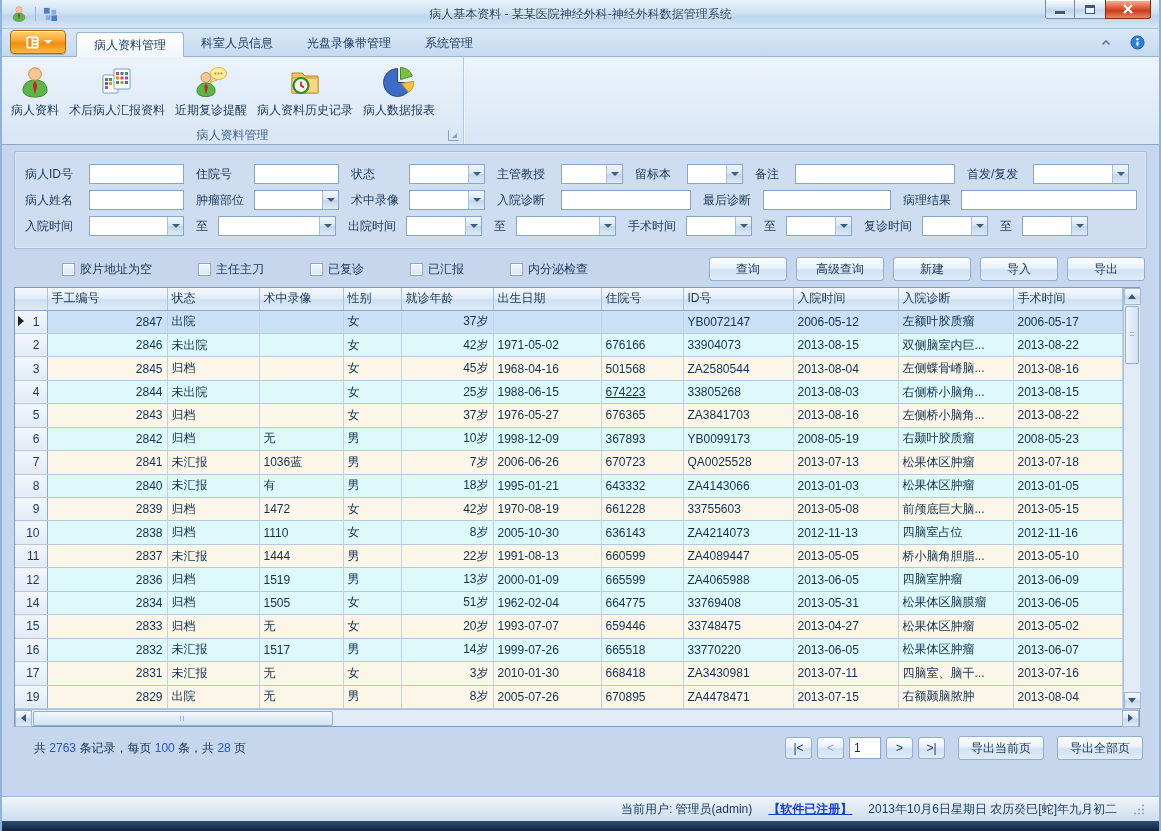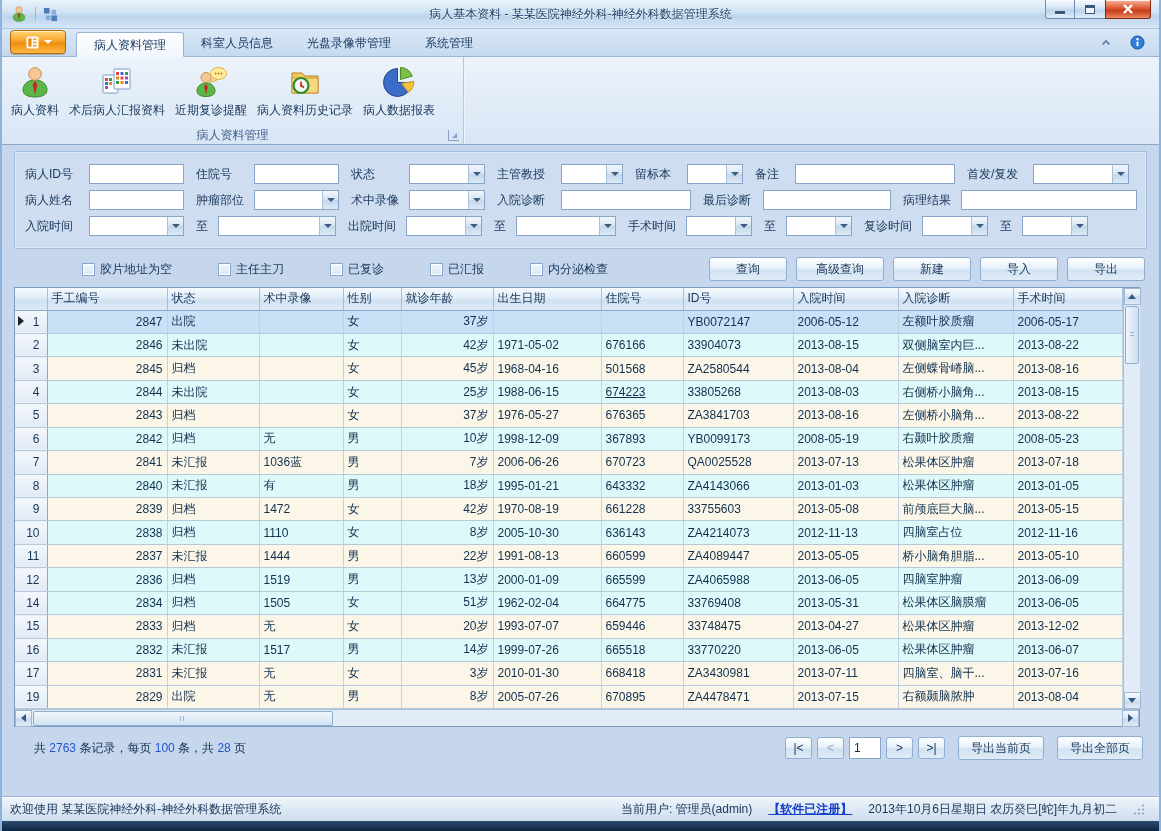--- a/index.html
+++ b/index.html
@@ -364,21 +364,21 @@
               <span class="combo-val"></span>
               <span class="combo-btn">
                 <i class="tri-down"></i>
               </span>
             </span>
           </div>
         </div>
     </div>
 
     <div class="filter-row">
-      <span style="display:flex;align-items:center;margin-left:20px;">
+      <span style="display:flex;align-items:center;">
           <span class="chk">
             <span class="chk-box"></span>
             <span class="chk-label">胶片地址为空</span>
           </span>
           <span class="chk">
             <span class="chk-box"></span>
             <span class="chk-label">主任主刀</span>
           </span>
           <span class="chk">
             <span class="chk-box"></span>
@@ -623,21 +623,21 @@
                 <td style="text-align: right;">2833</td>
                 <td style="text-align: left;">归档</td>
                 <td style="text-align: left;">无</td>
                 <td style="text-align: left;">女</td>
                 <td style="text-align: right;">20岁</td>
                 <td style="text-align: left;">1993-07-07</td>
                 <td style="text-align: left;">659446</td>
                 <td style="text-align: left;">33748475</td>
                 <td style="text-align: left;">2013-04-27</td>
                 <td style="text-align: left;">松果体区肿瘤</td>
-                <td style="text-align: left;">2013-12-02</td>
+                <td style="text-align: left;">2013-05-02</td>
               </tr>
               <tr class="cyan">
                 <td class="rownum">16</td>
                 <td style="text-align: right;">2832</td>
                 <td style="text-align: left;">未汇报</td>
                 <td style="text-align: left;">1517</td>
                 <td style="text-align: left;">男</td>
                 <td style="text-align: right;">14岁</td>
                 <td style="text-align: left;">1999-07-26</td>
                 <td style="text-align: left;">665518</td>
@@ -712,21 +712,20 @@
             <button class="pg-btn">&gt;|</button>
           </span>
         <button class="exp-btn">导出当前页</button>
         <button class="exp-btn">导出全部页</button>
       </span>
     </div>
 
   </div>
 
   <div class="statusbar">
-    <span>欢迎使用 某某医院神经外科-神经外科数据管理系统</span>
     <span class="sb-right">
       <span>当前用户: 管理员(admin)</span>
       <span class="sb-reg">【软件已注册】</span>
       <span>2013年10月6日星期日 农历癸巳[蛇]年九月初二</span>
       <svg width="12" height="12" viewBox="0 0 12 12">
           <g fill="#8aa4c0">
             <circle cx="10" cy="2.5" r="1.1"></circle>
             <circle cx="6" cy="6.5" r="1.1"></circle>
             <circle cx="10" cy="6.5" r="1.1"></circle>
             <circle cx="2" cy="10.5" r="1.1"></circle>

